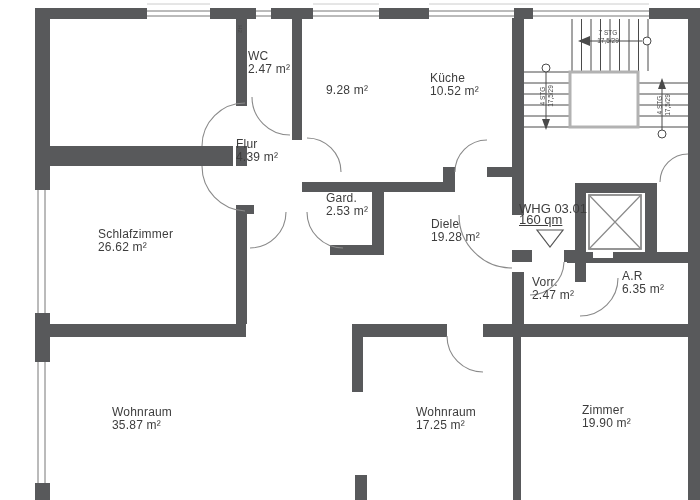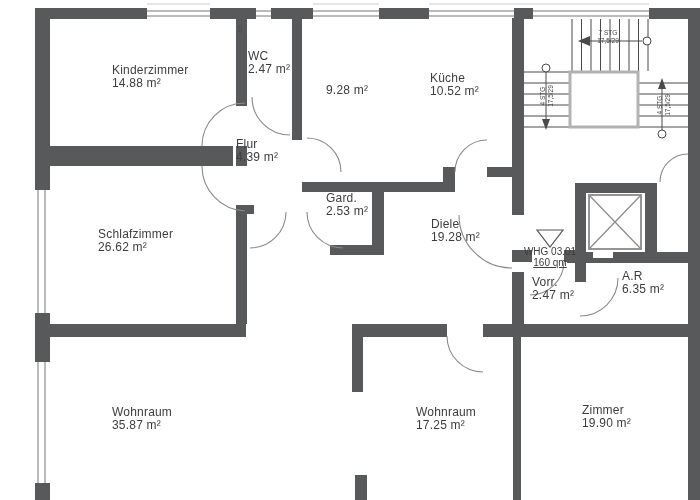--- a/index.html
+++ b/index.html
@@ -13,22 +13,22 @@
     white-space:nowrap;letter-spacing:.2px;
   }
   .room-name:empty{display:none;}
   .stair-label{
     position:absolute;font-size:6.5px;line-height:8px;color:#474747;
     text-align:center;white-space:nowrap;
   }
   .rot-ccw{transform:rotate(-90deg);transform-origin:center center;}
   .rot-cw{transform:rotate(90deg);transform-origin:center center;}
   .whg-label{
-    position:absolute;left:519px;top:203px;width:62px;text-align:center;
-    font-size:10px;line-height:11px;color:#3d3d3d;white-space:nowrap;margin-top:43px;
+    position:absolute;left:519px;top:203px;width:62px;
+    font-size:13px;line-height:11px;color:#3d3d3d;white-space:nowrap;
   }
   .whg-label .u{text-decoration:underline;}
   .duct-label{
     position:absolute;left:231px;top:24px;width:18px;height:10px;
     font-size:6px;line-height:10px;color:#474747;text-align:center;
   }
 </style>
 </head>
 <body>
 
@@ -135,24 +135,20 @@
       <path d="M546,72 V122"></path>
       <polygon points="546,130 542,119 550,119" fill="#4a4a4a" stroke="none"></polygon>
       <polygon points="662,78 658,89 666,89" fill="#4a4a4a" stroke="none"></polygon>
       <path d="M662,87 V130"></path>
       <circle cx="662" cy="134" r="4" fill="#ffffff"></circle>
     </g>
 
     <polygon points="537,230 563,230 550,247" fill="#ffffff" stroke="#555555" stroke-width="1.2"></polygon>
   </svg>
 
-  <div class="rlabel" style="left:112px;top:64px">
-    <div class="room-name">Kinderzimmer</div>
-    <div class="room-area">14.88 m²</div>
-  </div>
   <div class="rlabel" style="left:248px;top:50px">
     <div class="room-name">WC</div>
     <div class="room-area">2.47 m²</div>
   </div>
   <div class="rlabel" style="left:326px;top:84px">
 
     <div class="room-area">9.28 m²</div>
   </div>
   <div class="rlabel" style="left:430px;top:72px">
     <div class="room-name">Küche</div>

